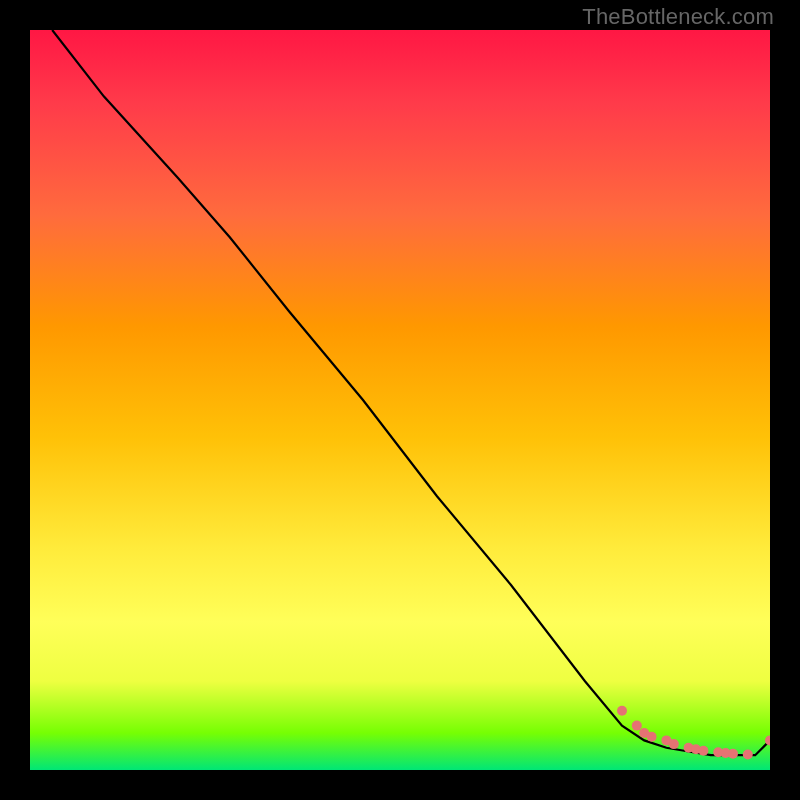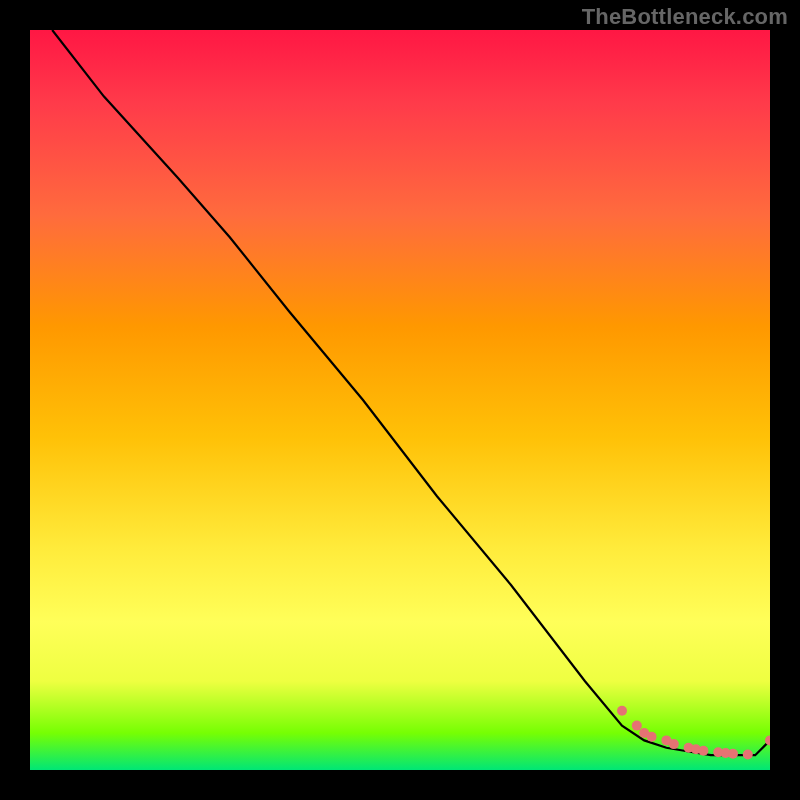--- a/index.html
+++ b/index.html
@@ -7,24 +7,24 @@
     width: 800px;
     height: 800px;
     background: #000;
     position: relative;
     font-family: Arial, Helvetica, sans-serif;
     overflow: hidden;
   }
   .watermark {
     position: absolute;
     top: 4px;
-    right: 12px;
+    right: 26px;
     color: #666;
     font-size: 22px;
-    font-weight: 700;
+    font-weight: 400;
     letter-spacing: 0.2px;
     z-index: 10;
   }
   .plot-area {
     position: absolute;
     left: 30px;
     top: 30px;
     width: 740px;
     height: 740px;
     background: linear-gradient(

